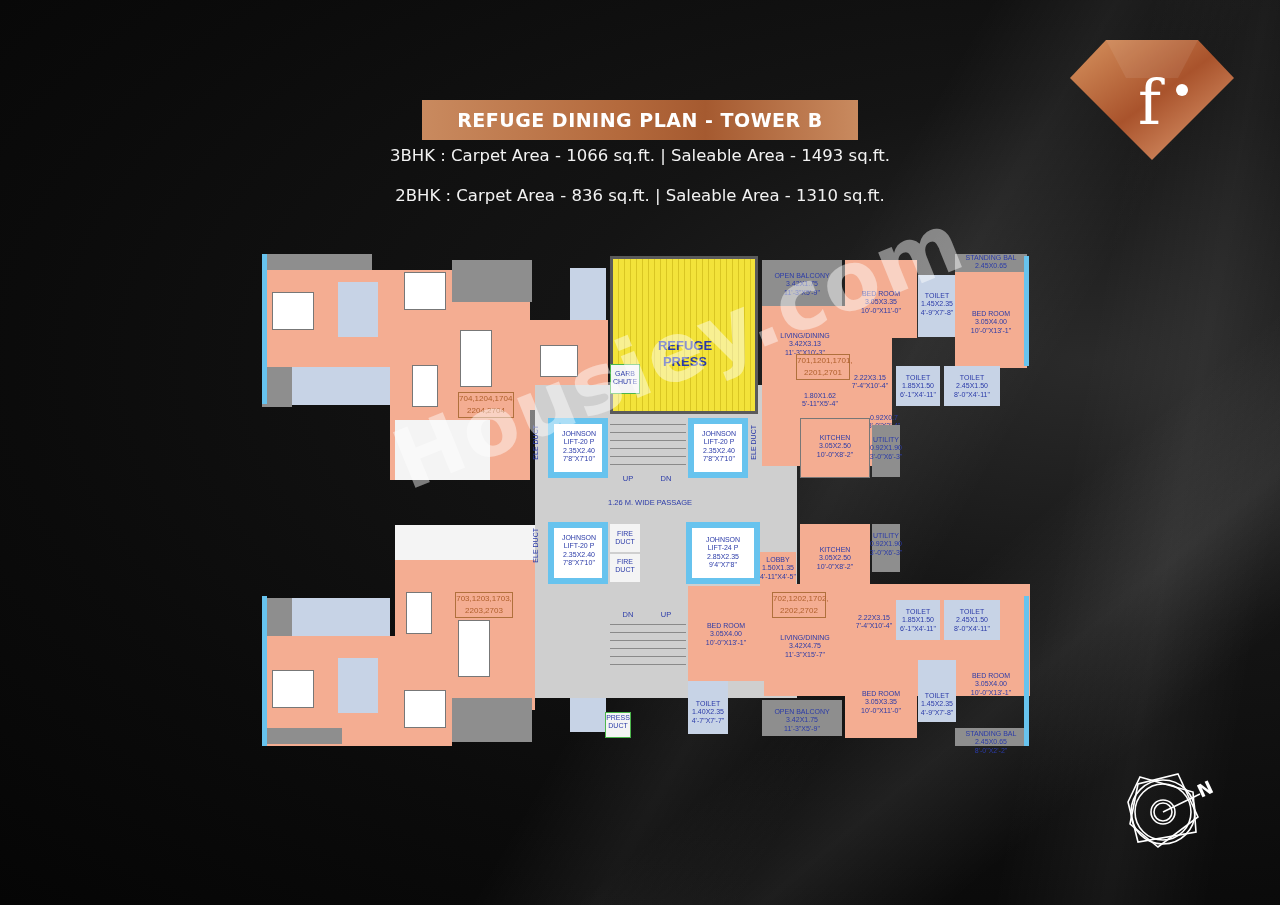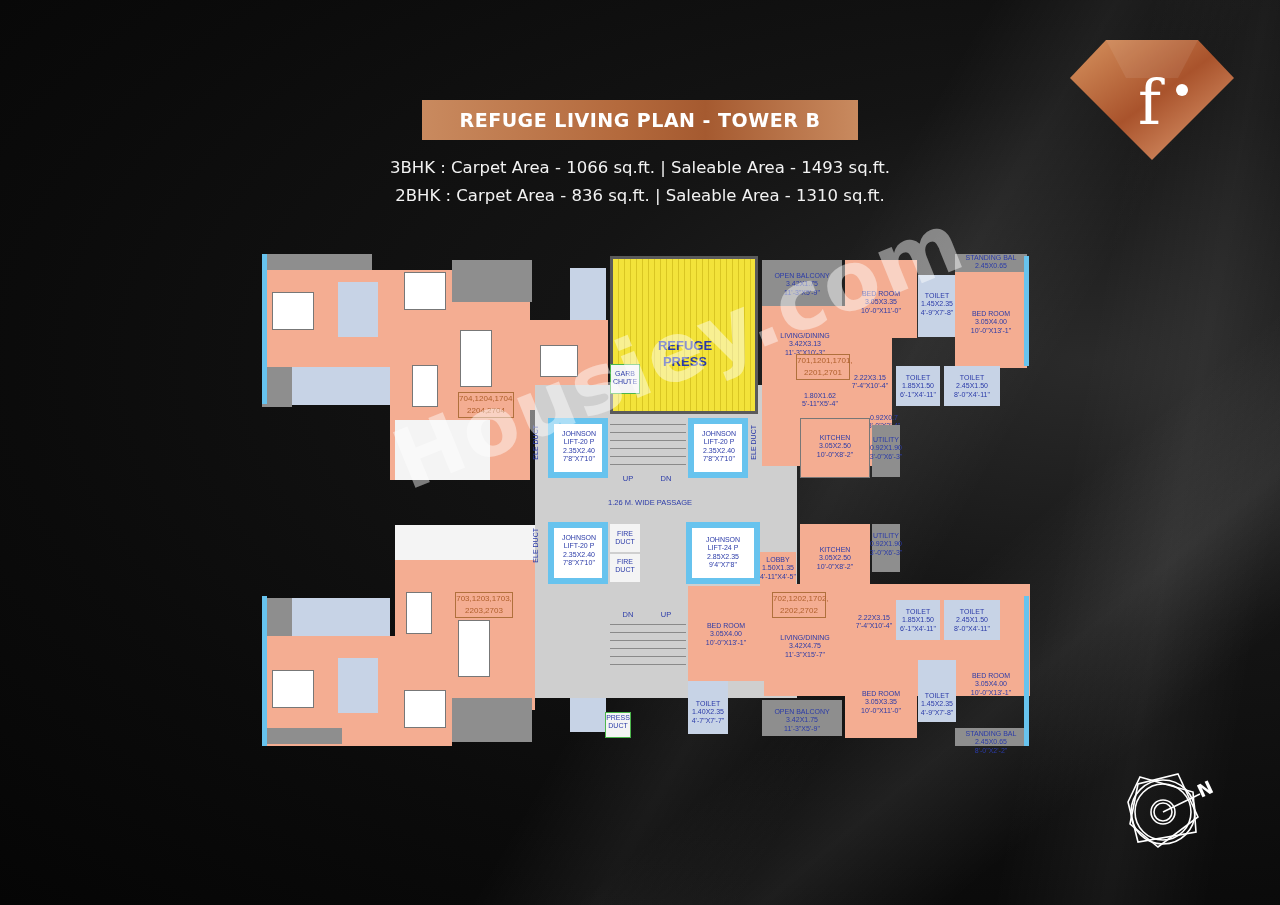--- a/index.html
+++ b/index.html
@@ -19,21 +19,21 @@
     position:absolute; left:422px; top:100px; width:436px; height:40px;
     background: linear-gradient(90deg, #c98a5f 0%, #b46a3d 45%, #a55a30 65%, #c98a5f 100%);
     display:flex; align-items:center; justify-content:center;
     color:#fff; font-family:"DejaVu Sans", sans-serif; font-weight:bold; font-size:19px;
     letter-spacing:0.5px;
   }
   .area-line {
     position:absolute; left:380px; width:520px; text-align:center;
     color:#f2f2f2; font-family:"DejaVu Sans", sans-serif; font-size:16.5px;
   }
-  .area-line.l1 { top:158px; }
+  .area-line.l1 { top:146px; }
   .area-line.l2 { top:186px; }
 
   .logo { position:absolute; left:1068px; top:38px; width:168px; height:124px; }
 
   .compass { position:absolute; left:1118px; top:762px; width:100px; height:90px; }
 
   
   .plan { position:absolute; left:0; top:0; width:1280px; height:905px; }
   .blk { position:absolute; box-sizing:border-box; }
   .room { background:#f4ad92; }
@@ -68,21 +68,21 @@
     transform:rotate(-22deg); transform-origin:left top; letter-spacing:2px;
     pointer-events:none;
   }
 </style>
 </head>
 <body>
 
 <div class="silk"></div>
 
 <div class="title-banner">
-  <span>REFUGE LIVING PLAN - TOWER B</span>
+  <span>REFUGE DINING PLAN - TOWER B</span>
 </div>
 <div class="area-line l1">3BHK : Carpet Area - 1066 sq.ft. | Saleable Area - 1493 sq.ft.</div>
 <div class="area-line l2">2BHK :  Carpet Area - 836 sq.ft. | Saleable Area - 1310 sq.ft.</div>
 
 <svg class="logo" viewBox="0 0 168 124">
   <defs>
     <linearGradient id="cg" x1="0" y1="0" x2="1" y2="1">
       <stop offset="0" stop-color="#d7935f"></stop>
       <stop offset="0.5" stop-color="#a9532c"></stop>
       <stop offset="1" stop-color="#e6a57a"></stop>

